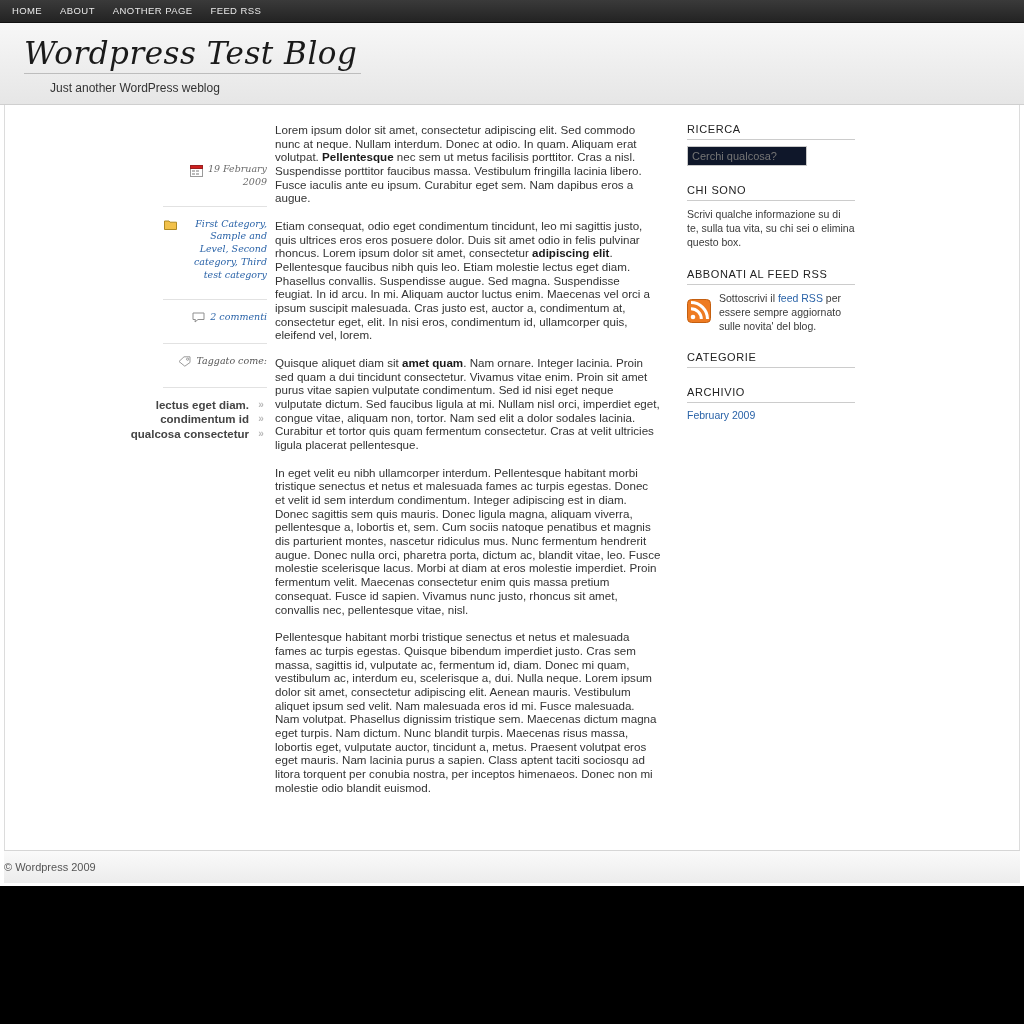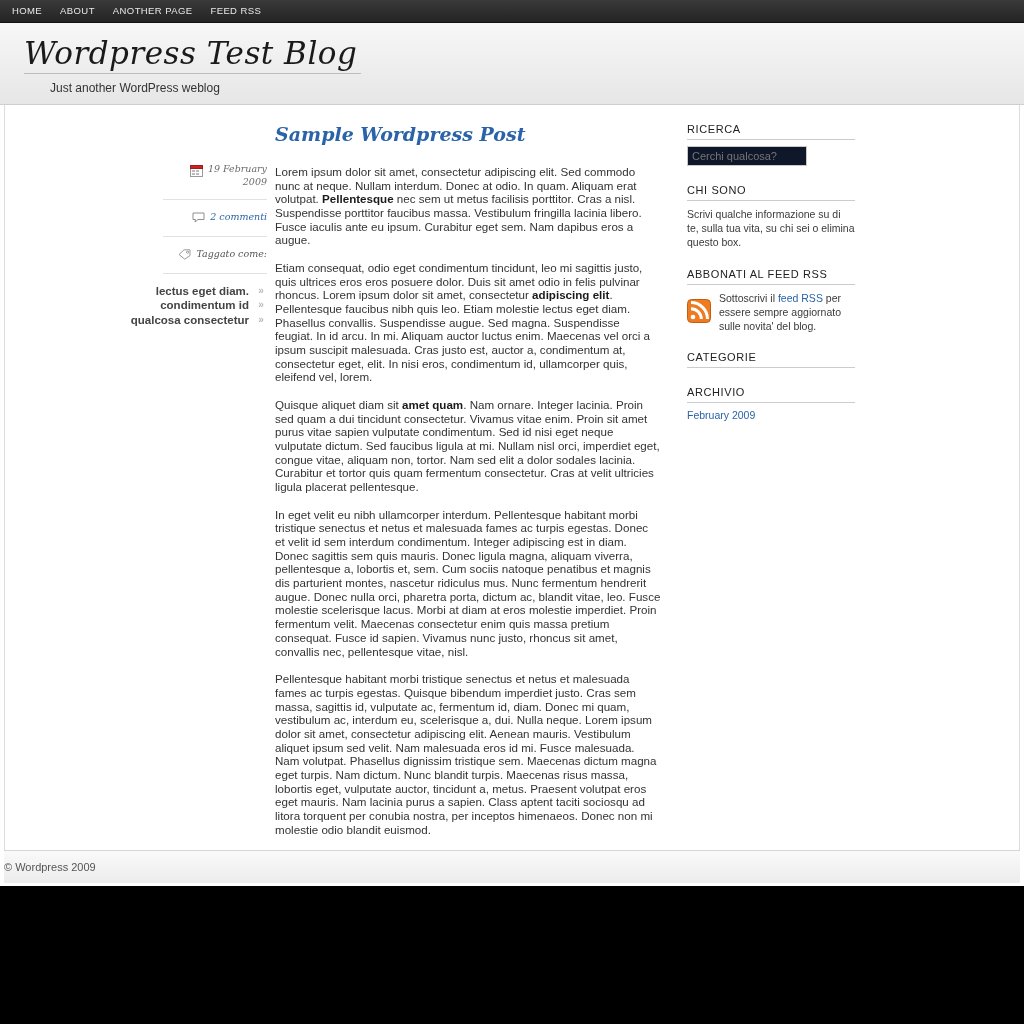--- a/index.html
+++ b/index.html
@@ -94,21 +94,21 @@
     text-align: right;
     padding-top: 40px;
     padding-right: 8px;
     box-sizing: border-box;
   }
   .meta-row {
     display: flex;
     justify-content: flex-end;
     align-items: flex-start;
     margin-bottom: 11px;
-    padding-bottom: 10px;
+    padding-bottom: 17px;
     border-bottom: 1px solid #e2e2e2;
     width: 104px;
     margin-left: auto;
     margin-right: 0;
   }
   .meta-icon {
     flex: 0 0 14px;
     margin-right: 5px;
     padding-top: 1px;
   }
@@ -296,20 +296,30 @@
               <rect x="2" y="9" width="3" height="2" fill="#bbbbbb"></rect>
               <rect x="6" y="9" width="3" height="2" fill="#bbbbbb"></rect>
             </svg>
           </span>
           <span class="meta-text meta-dates">
             <span>19 February</span><br>
             <span>2009</span>
           </span>
         </div>
 
+        <div class="meta-row">
+          <span class="meta-icon">
+            <svg width="13" height="11" viewBox="0 0 13 11">
+              <path d="M0.5 2 L5 2 L6 3.2 L12.5 3.2 L12.5 10.5 L0.5 10.5 Z" fill="#f2c14a" stroke="#b08a22"></path>
+            </svg>
+          </span>
+          <span class="meta-text">
+            <a href="#">First Category, Sample and Level, Second category, Third test category</a>
+          </span>
+        </div>
 
         <div class="meta-row">
           <span class="meta-icon">
             <svg width="13" height="11" viewBox="0 0 13 11">
               <path d="M1 1 L12 1 L12 7.5 L6 7.5 L3 10 L3.4 7.5 L1 7.5 Z" fill="#ffffff" stroke="#8f8f8f"></path>
             </svg>
           </span>
           <span class="meta-text">
             <a href="#">2 commenti</a>
           </span>
@@ -335,21 +345,20 @@
             <span class="excerpt-mark">»</span>
           </div>
           <div class="excerpt-row">
             <span>qualcosa consectetur</span>
             <span class="excerpt-mark">»</span>
           </div>
         </div>
       </div>
 
       <div class="main-col">
-        <h2 class="post-title">Sample Wordpress Post</h2>
         <div class="post-body">
           <p class="lead-para">Lorem ipsum dolor sit amet, consectetur adipiscing elit. Sed commodo nunc at neque. Nullam interdum. Donec at odio. In quam. Aliquam erat volutpat. <b>Pellentesque</b> nec sem ut metus facilisis porttitor. Cras a nisl. Suspendisse porttitor faucibus massa. Vestibulum fringilla lacinia libero. Fusce iaculis ante eu ipsum. Curabitur eget sem. Nam dapibus eros a augue.</p>
           <p>Etiam consequat, odio eget condimentum tincidunt, leo mi sagittis justo, quis ultrices eros eros posuere dolor. Duis sit amet odio in felis pulvinar rhoncus. Lorem ipsum dolor sit amet, consectetur <b>adipiscing elit</b>. Pellentesque faucibus nibh quis leo. Etiam molestie lectus eget diam. Phasellus convallis. Suspendisse augue. Sed magna. Suspendisse feugiat. In id arcu. In mi. Aliquam auctor luctus enim. Maecenas vel orci a ipsum suscipit malesuada. Cras justo est, auctor a, condimentum at, consectetur eget, elit. In nisi eros, condimentum id, ullamcorper quis, eleifend vel, lorem.</p>
           <p>Quisque aliquet diam sit <b>amet quam</b>. Nam ornare. Integer lacinia. Proin sed quam a dui tincidunt consectetur. Vivamus vitae enim. Proin sit amet purus vitae sapien vulputate condimentum. Sed id nisi eget neque vulputate dictum. Sed faucibus ligula at mi. Nullam nisl orci, imperdiet eget, congue vitae, aliquam non, tortor. Nam sed elit a dolor sodales lacinia. Curabitur et tortor quis quam fermentum consectetur. Cras at velit ultricies ligula placerat pellentesque.</p>
           <p>In eget velit eu nibh ullamcorper interdum. Pellentesque habitant morbi tristique senectus et netus et malesuada fames ac turpis egestas. Donec et velit id sem interdum condimentum. Integer adipiscing est in diam. Donec sagittis sem quis mauris. Donec ligula magna, aliquam viverra, pellentesque a, lobortis et, sem. Cum sociis natoque penatibus et magnis dis parturient montes, nascetur ridiculus mus. Nunc fermentum hendrerit augue. Donec nulla orci, pharetra porta, dictum ac, blandit vitae, leo. Fusce molestie scelerisque lacus. Morbi at diam at eros molestie imperdiet. Proin fermentum velit. Maecenas consectetur enim quis massa pretium consequat. Fusce id sapien. Vivamus nunc justo, rhoncus sit amet, convallis nec, pellentesque vitae, nisl.</p>
           <p>Pellentesque habitant morbi tristique senectus et netus et malesuada fames ac turpis egestas. Quisque bibendum imperdiet justo. Cras sem massa, sagittis id, vulputate ac, fermentum id, diam. Donec mi quam, vestibulum ac, interdum eu, scelerisque a, dui. Nulla neque. Lorem ipsum dolor sit amet, consectetur adipiscing elit. Aenean mauris. Vestibulum aliquet ipsum sed velit. Nam malesuada eros id mi. Fusce malesuada. Nam volutpat. Phasellus dignissim tristique sem. Maecenas dictum magna eget turpis. Nam dictum. Nunc blandit turpis. Maecenas risus massa, lobortis eget, vulputate auctor, tincidunt a, metus. Praesent volutpat eros eget mauris. Nam lacinia purus a sapien. Class aptent taciti sociosqu ad litora torquent per conubia nostra, per inceptos himenaeos. Donec non mi molestie odio blandit euismod.</p>
         </div>
       </div>
 
       <div class="sidebar">

